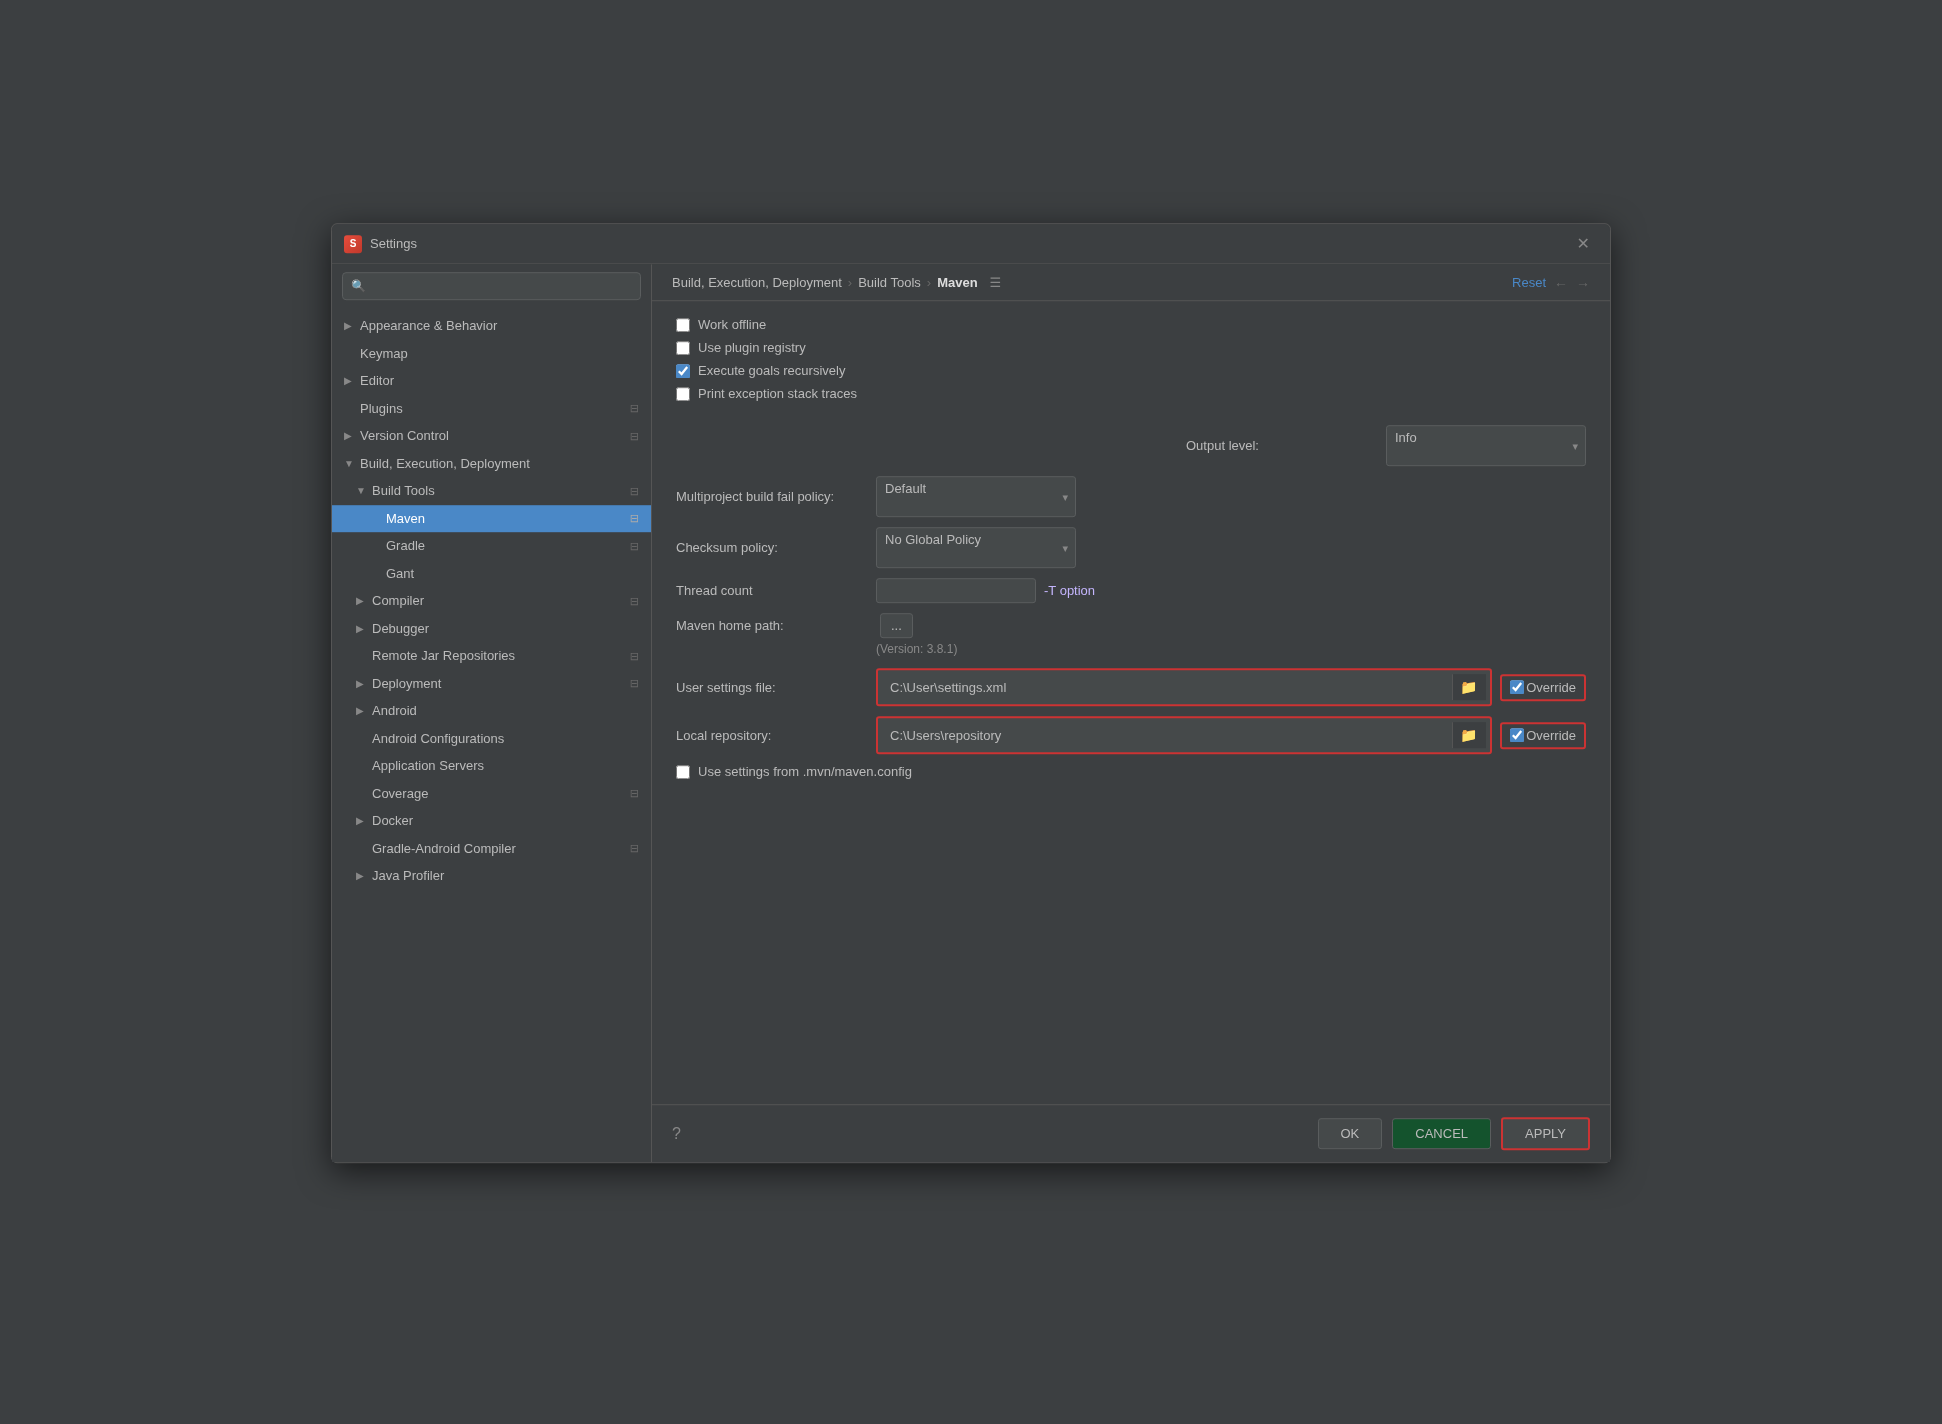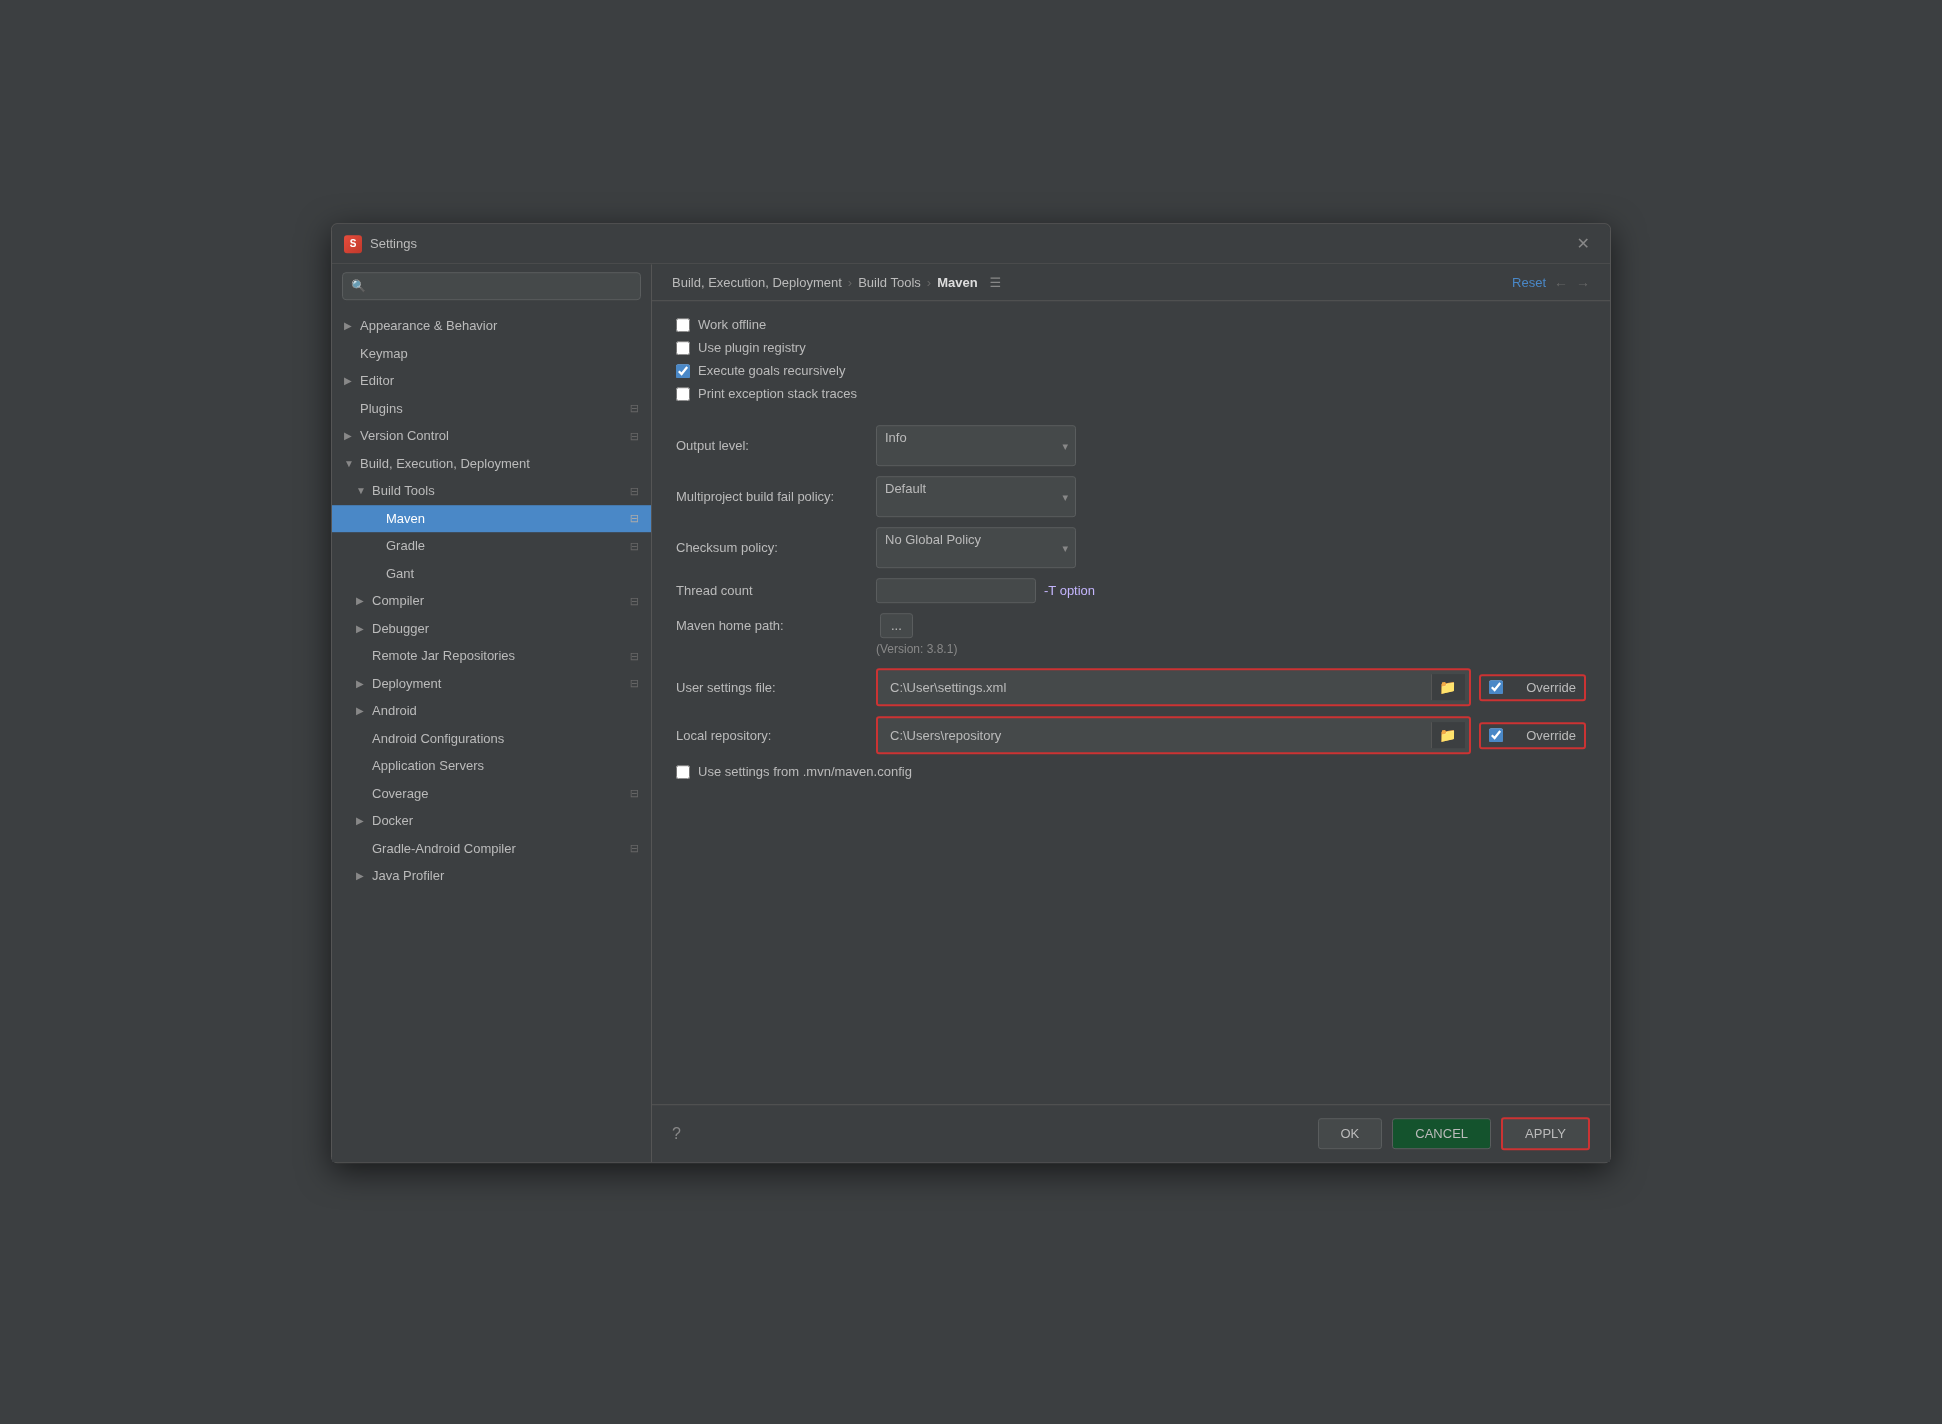--- a/index.html
+++ b/index.html
@@ -309,21 +309,21 @@
       cursor: pointer;
       font-size: 14px;
     }
     .override-check-wrapper {
       border: 2px solid #cc3333;
       border-radius: 3px;
       padding: 4px 8px;
       margin-left: 8px;
       display: flex;
       align-items: center;
-      gap: 23px;
+      gap: 2px;
       background: #3c3f41;
     }
     .override-label {
       color: #bbb;
       font-size: 13px;
     }
     
     .bottom-bar {
       display: flex;
       justify-content: flex-end;
@@ -530,21 +530,21 @@
           <input type="checkbox" id="cb-execute-goals" checked="" style="">
           <label class="checkbox-label" for="cb-execute-goals">Execute goals recursively</label>
         </div>
 
         <div class="checkbox-row">
           <input type="checkbox" id="cb-print-exception" style="">
           <label class="checkbox-label" for="cb-print-exception">Print exception stack traces</label>
         </div>
 
 
-        <div class="form-row" style="margin-top:24px;">
+        <div class="form-row" style="margin-top:24px;justify-content:flex-end;">
           <span class="form-label">Output level:</span>
           <div class="select-wrapper">
             <select>
               <option>Info</option>
               <option>Debug</option>
               <option>Error</option>
               <option>Warn</option>
             </select>
           </div>
         </div>

